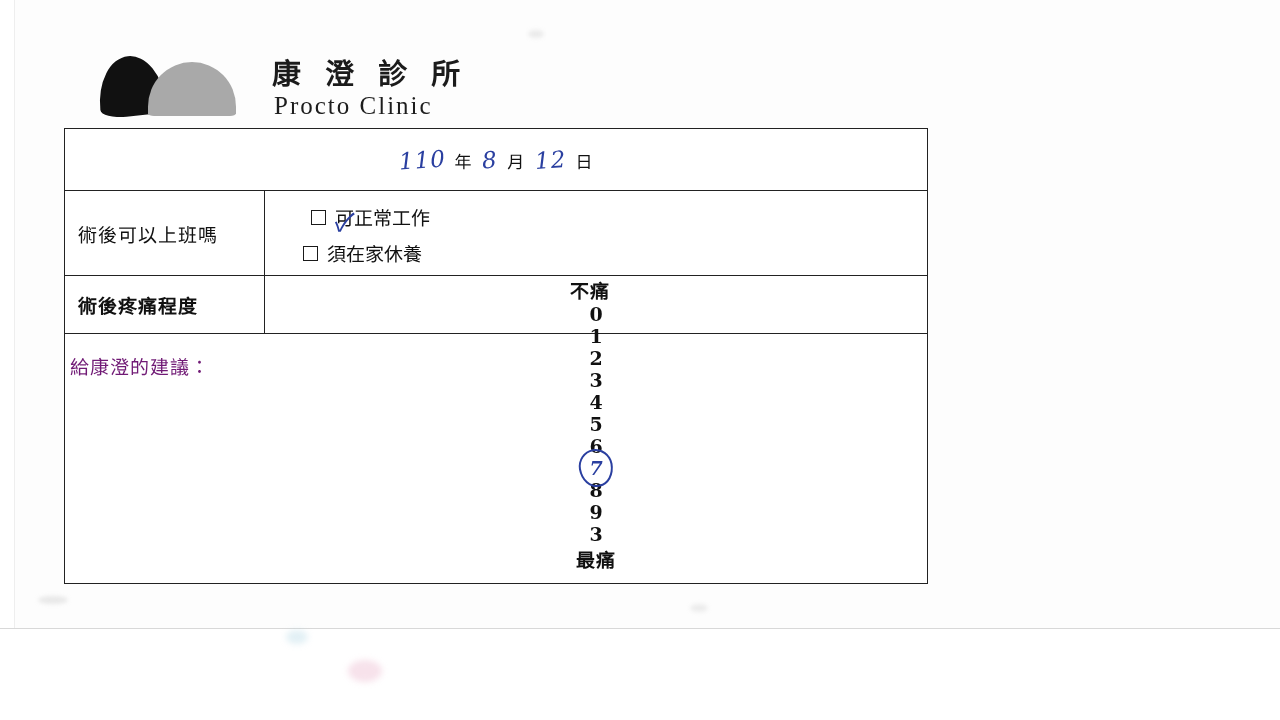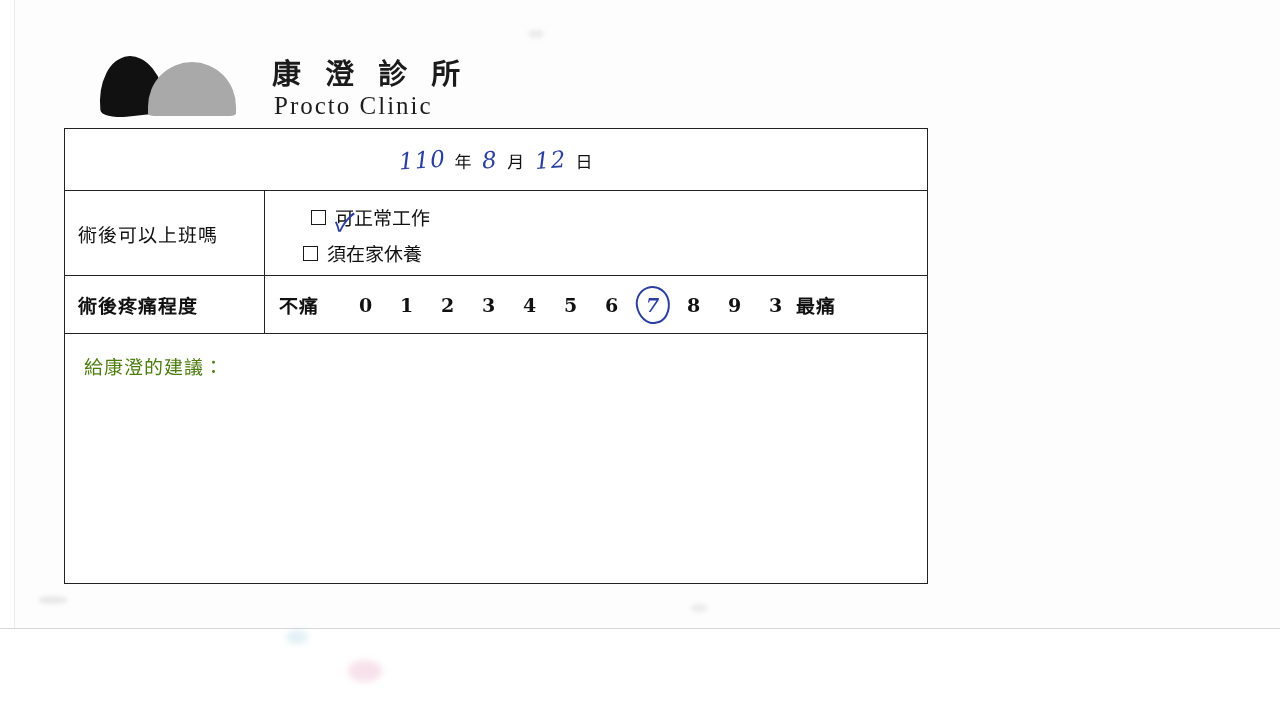--- a/index.html
+++ b/index.html
@@ -242,20 +242,21 @@
 
   
   .scale {
     position: absolute;
     left: 0;
     top: 0;
     width: 100%;
     height: 100%;
     display: flex;
     align-items: center;
+    flex-direction: column;
   }
 
   .scale-end {
     font-size: 19px;
     color: #111111;
     letter-spacing: 1px;
   }
   .scale-end.left { margin-left: 14px; margin-right: 26px; }
   .scale-end.right { }
 
@@ -285,25 +286,25 @@
 
   .marked-digit {
     position: relative;
     color: #2a3fa0;
     font-style: italic;
   }
 
   
   .notes-label {
     position: absolute;
-    left: 19px;
+    left: 5px;
     top: 18px;
     font-size: 19px;
     letter-spacing: 1px;
-    color: #4d7c0f;
+    color: #701a75;
   }
 
   
   .smudge {
     position: absolute;
     border-radius: 50%;
     pointer-events: none;
   }
   .smudge-a { left: 550px; top: 520px; width: 60px; height: 36px; background: rgba(120,190,215,0.22); filter: blur(3px); }
   .smudge-b { left: 720px; top: 462px; width: 26px; height: 14px; background: rgba(150,150,150,0.22); filter: blur(2px); }

